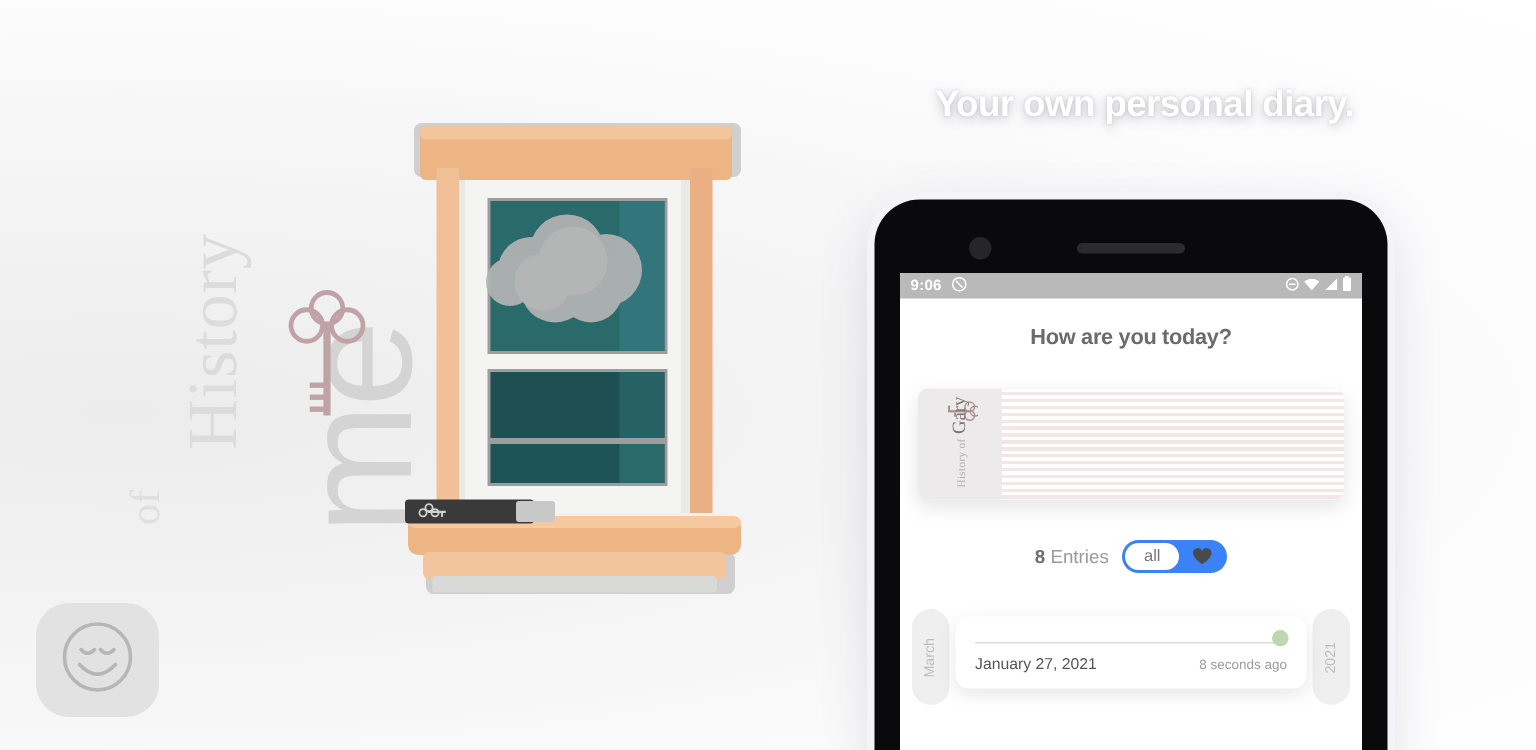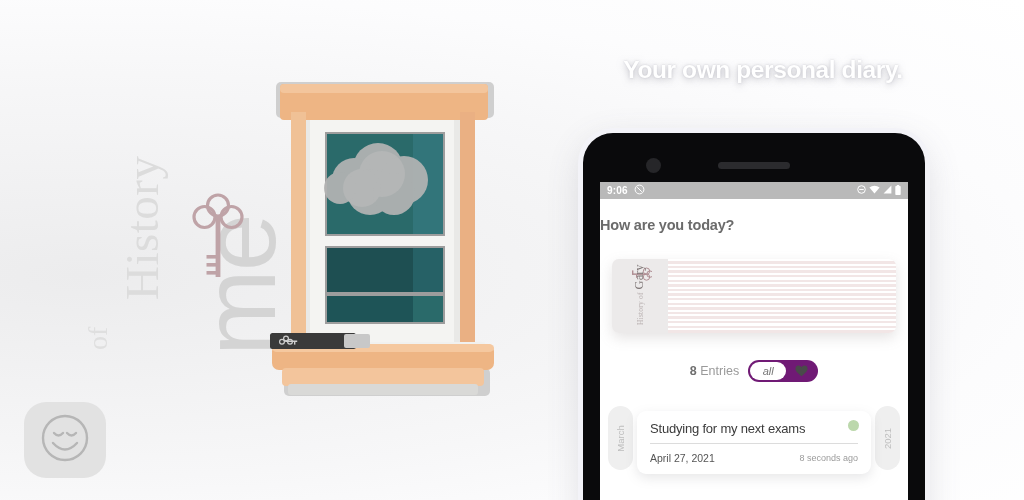--- a/index.html
+++ b/index.html
@@ -84,21 +84,21 @@
     color:#ffffff; font-size:10px; font-weight:bold;
     letter-spacing:.2px;
     text-align:right;
   }
   #status-time { margin-right:6px; }
   #status-right { margin-left:auto; display:flex; align-items:center; gap:3px; }
 
   
   #app-body { padding-top:18px; }
   #app-heading {
-    text-align:left; font-size:14.5px; font-weight:bold; color:#6b6b6b;
+    text-align:center; font-size:14.5px; font-weight:bold; color:#6b6b6b;
     letter-spacing:-.2px;
   }
 
   
   #diary-book {
     position:relative; margin:26px 12px 0 12px; height:74px;
     border-radius:7px; overflow:hidden;
     box-shadow:0 5px 13px rgba(140,130,130,.22);
     background:#f7f5f5;
   }
@@ -131,23 +131,22 @@
 
   
   #entries-row {
     display:flex; align-items:center; justify-content:center;
     gap:9px; margin-top:27px;
   }
   #entries-count { font-size:12.5px; color:#9a9a9a; }
   #entries-count b { color:#6f6f6f; font-weight:bold; }
   #filter-toggle {
     display:flex; align-items:center;
-    background:#701a75; border-radius:11px; height:22px; padding:2px;
+    background:#3b82f6; border-radius:11px; height:22px; padding:2px;
     width:70px;
-    font-style:italic;
   }
   #filter-all {
     background:#ffffff; border-radius:10px; height:18px;
     flex:1; display:flex; align-items:center; justify-content:center;
     font-size:11px; color:#777777;
   }
   #filter-fav {
     width:30px; display:flex; align-items:center; justify-content:center;
     color:#4a4a4a; font-size:12px;
   }
@@ -357,24 +356,23 @@
           </span>
         </span>
       </div>
 
       <div id="entry-list-wrap">
         <div class="side-tab">
           <span>March</span>
         </div>
         <div id="entry-card">
           <div id="entry-mood-dot" style="background: rgb(188, 216, 172);"></div>
-          <div id="entry-title">Studying for my next exams</div>
           <div id="entry-divider"></div>
           <div id="entry-meta">
-            <span id="entry-date">April 27, 2021</span>
+            <span id="entry-date">January 27, 2021</span>
             <span id="entry-ago">8 seconds ago</span>
           </div>
         </div>
         <div class="side-tab">
           <span>2021</span>
         </div>
       </div>
 
     </div>
   </div>

